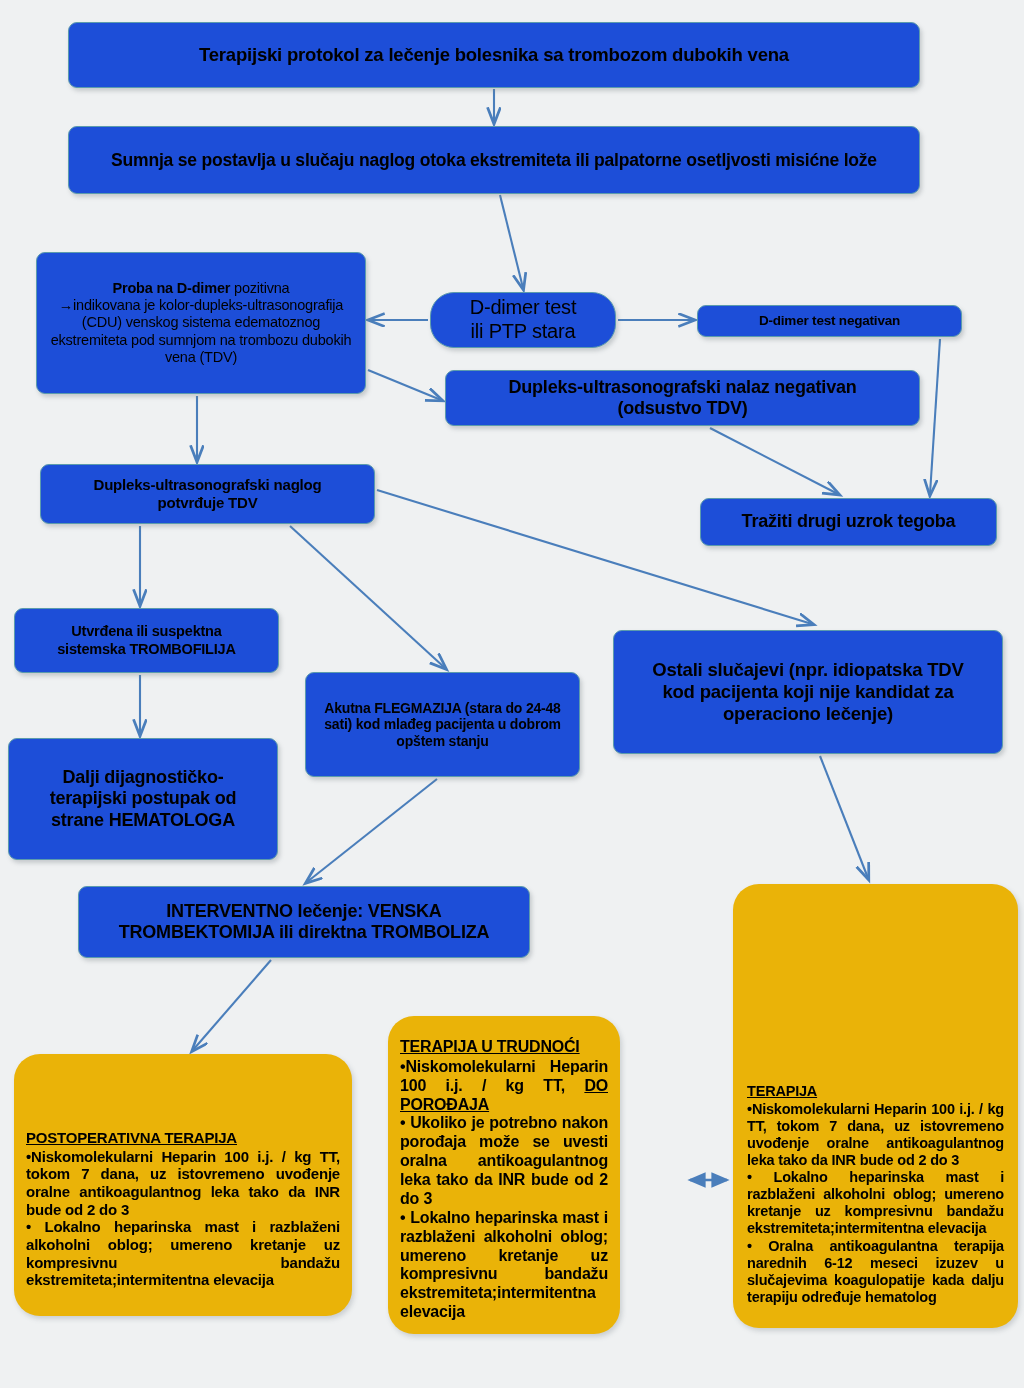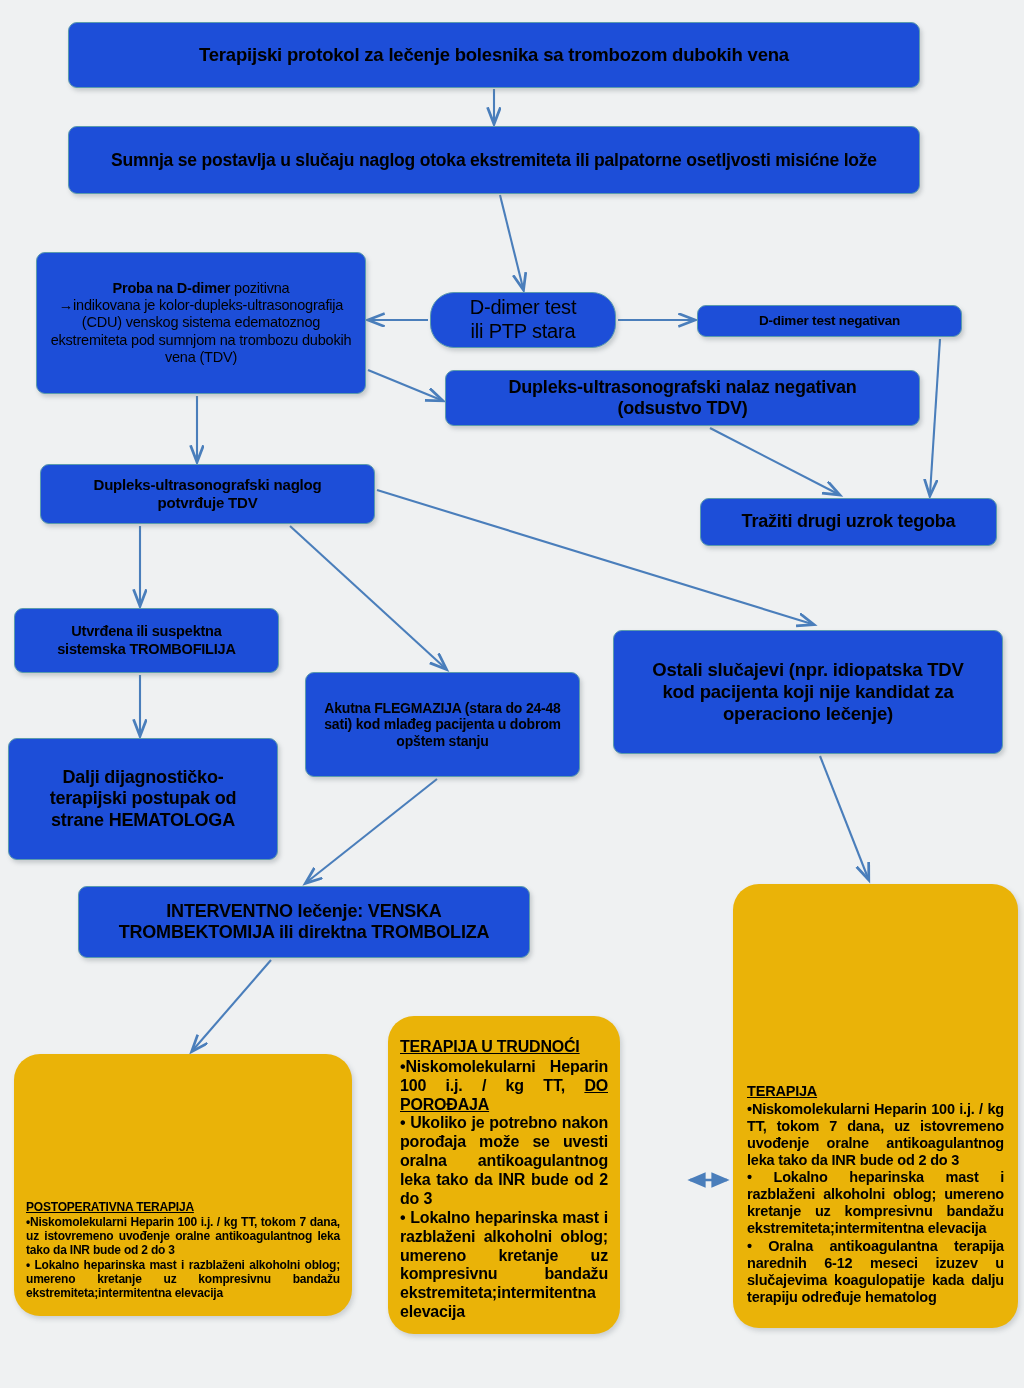--- a/index.html
+++ b/index.html
@@ -78,21 +78,21 @@
   #n-ddtest     { left: 430px; top: 292px;  width: 186px; height: 56px;  font-size: 20px; border-radius: 24px; }
   #n-ddneg      { left: 697px; top: 305px;  width: 265px; height: 32px;  font-size: 13.5px; }
   #n-duplneg    { left: 445px; top: 370px;  width: 475px; height: 56px;  font-size: 18px; }
   #n-otheruzrok { left: 700px; top: 498px;  width: 297px; height: 48px;  font-size: 18px; }
   #n-duplconf   { left: 40px;  top: 464px;  width: 335px; height: 60px;  font-size: 15px; }
   #n-trombo     { left: 14px;  top: 608px;  width: 265px; height: 65px;  font-size: 14.5px; }
   #n-hematolog  { left: 8px;   top: 738px;  width: 270px; height: 122px; font-size: 18px; }
   #n-flegmazija { left: 305px; top: 672px;  width: 275px; height: 105px; font-size: 14px; padding: 20px 10px; }
   #n-ostali     { left: 613px; top: 630px;  width: 390px; height: 124px; font-size: 18.5px; }
   #n-interv     { left: 78px;  top: 886px;  width: 452px; height: 72px;  font-size: 18px; }
-  #n-postop     { left: 14px;  top: 1054px; width: 338px; height: 262px; font-size: 12px; padding: 16px 12px; }
+  #n-postop     { left: 14px;  top: 1054px; width: 338px; height: 262px; font-size: 15px; padding: 27px 12px; }
   #n-trudnoca   { left: 388px; top: 1016px; width: 232px; height: 318px; font-size: 16px; padding: 12px 12px; }
   #n-terapija   { left: 733px; top: 884px;  width: 285px; height: 444px; font-size: 14.5px; padding: 22px 14px; }
 </style>
 </head>
 <body>
 
 <div id="page">
 
   <svg id="arrows" viewBox="0 0 1024 1388">
     <defs>

